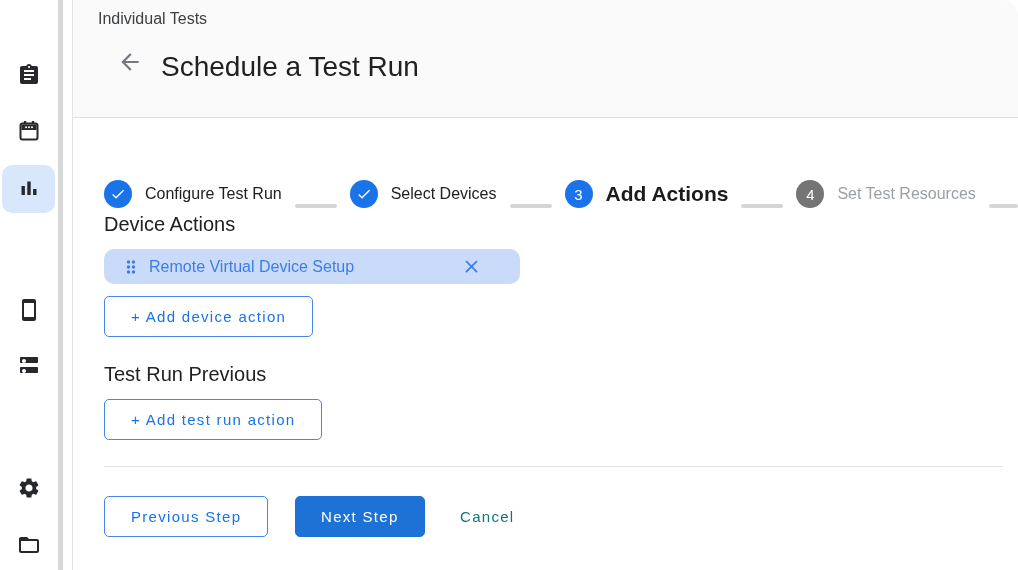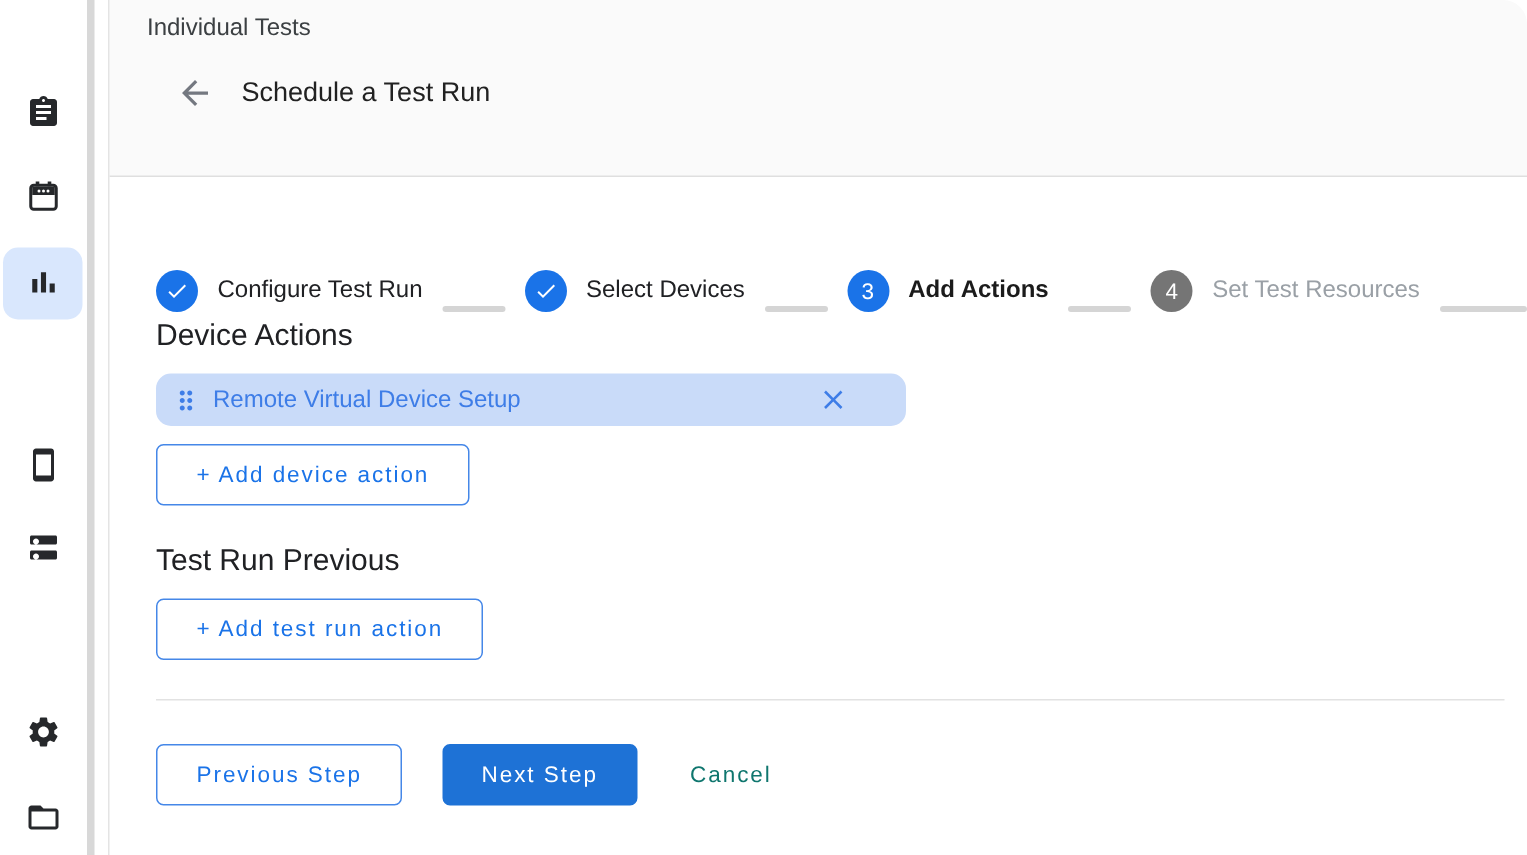--- a/index.html
+++ b/index.html
@@ -13,38 +13,38 @@
   .nav-item svg { width:24px; height:24px; display:block; fill:currentColor; }
   .nav-active-bg { position:absolute; left:2px; top:165px; width:53px; height:48px; background:#d9e7fd; border-radius:10px; }
   .sb-scrollbar { position:absolute; left:58px; top:0; width:5px; height:570px; background:#d8d8d8; z-index:4; }
   .content-edge { position:absolute; left:72px; top:0; width:1px; height:570px; background:#e4e4e4; z-index:4; }
 
   
   .header { position:absolute; left:73px; top:0; width:945px; height:118px; background:#fafafa; border-bottom:1px solid #dfdfdf; }
   .breadcrumb { position:absolute; left:25px; top:10px; font-size:16px; color:#3c4043; }
   .back-btn { position:absolute; left:43px; top:49px; width:28px; height:28px; color:#747880; cursor:pointer; background:none; border:none; }
   .back-btn svg { width:26px; height:26px; fill:currentColor; }
-  .page-title { position:absolute; left:88px; top:51px; font-size:18px; color:#212121; font-weight:400; }
+  .page-title { position:absolute; left:88px; top:51px; font-size:28px; color:#212121; font-weight:400; }
 
   
   .stepper { position:absolute; left:73px; top:118px; width:945px; height:90px; display:flex; align-items:flex-end; padding-left:31px; overflow:hidden; }
   .step { display:flex; align-items:center; gap:13px; flex:0 0 auto; cursor:pointer; }
   .step-circle { width:28px; height:28px; border-radius:50%; display:flex; align-items:center; justify-content:center; color:#fff; font-size:15px; font-weight:500; flex:0 0 auto; }
   .step-circle.done, .step-circle.active { background:#1a73e8; }
   .step-circle.upcoming { background:#757575; }
   .step-circle svg { width:16px; height:16px; fill:#ffffff; }
   .step-label { font-size:16px; color:#202124; white-space:nowrap; }
-  .step.is-active .step-label { font-size:16px; font-weight:600; color:#1b1b1b; }
+  .step.is-active .step-label { font-size:21px; font-weight:600; color:#1b1b1b; }
   .step.is-upcoming .step-label { color:#9aa0a6; }
   .connector { height:4px; width:42px; margin:0 13px; background:#d5d5d5; border-radius:2px; flex:0 0 auto; }
   .connector.last { flex:1 1 auto; margin-right:0; }
 
   
   .section-title { position:absolute; left:104px; font-size:20px; color:#202124; font-weight:400; }
-  .chip { position:absolute; left:104px; top:249px; width:500px; height:35px; background:#c9dbf9; border-radius:10px; display:flex; align-items:center; padding:0 10px; cursor:grab; }
+  .chip { position:absolute; left:104px; top:249px; width:416px; height:35px; background:#c9dbf9; border-radius:10px; display:flex; align-items:center; padding:0 17px; cursor:grab; }
   .chip .drag { width:20px; height:20px; color:#3e7de7; flex:0 0 auto; }
   .chip .drag svg { width:20px; height:20px; fill:currentColor; }
   .chip .chip-label { margin-left:8px; font-size:16px; color:#3e7de7; }
   .chip .chip-close { position:absolute; right:38px; top:7px; width:21px; height:21px; color:#3e7de7; cursor:pointer; background:none; border:none; padding:0; }
   .chip .chip-close svg { width:21px; height:21px; fill:currentColor; }
 
   .btn { font-family:inherit; font-size:15px; letter-spacing:1.3px; font-weight:500; border-radius:5px; cursor:pointer; height:41px; display:inline-flex; align-items:center; justify-content:center; }
   .btn-outline { background:#ffffff; border:1px solid #4587e8; color:#1a73e8; padding:0 26px; }
   .btn-fill { background:#1e72d6; border:1px solid #1e72d6; color:#ffffff; padding:0 25px; }
   .btn-text { background:transparent; border:none; color:#0f766e; padding:0 12px; }

